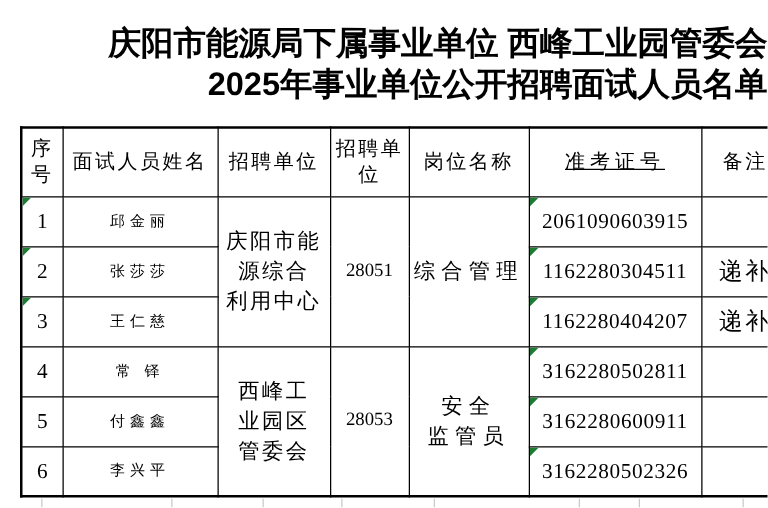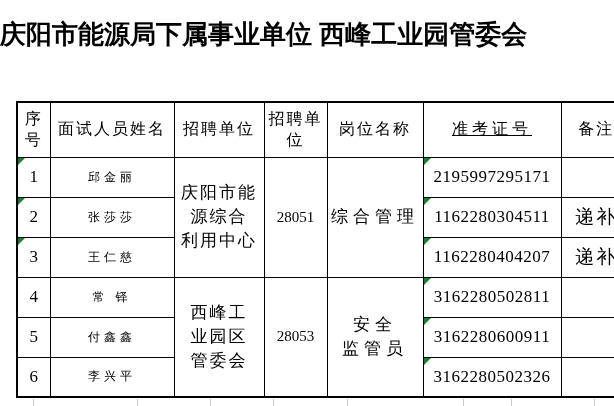--- a/index.html
+++ b/index.html
@@ -10,21 +10,21 @@
     background: #ffffff;
     overflow: hidden;
     font-family: "Liberation Serif", "DejaVu Serif", serif;
     color: #000;
   }
   .title {
     position: absolute;
     top: 18px;
     left: 0;
     width: 614px;
-    text-align: left;
+    text-align: right;
     font-family: "Liberation Sans", "DejaVu Sans", sans-serif;
     font-weight: bold;
     font-size: 26px;
     line-height: 33px;
     color: #000;
     white-space: nowrap;
   }
   table.roster {
     position: absolute;
     top: 101px;
@@ -74,20 +74,21 @@
     background: #c9c9c9;
   }
 </style>
 </head>
 <body>
 
 <div class="page">
 
   <div class="title">
     <div>庆阳市能源局下属事业单位 西峰工业园管委会</div>
+    <div>2025年事业单位公开招聘面试人员名单</div>
   </div>
 
   <table class="roster">
     <colgroup>
       <col style="width:33px">
         <col style="width:124px">
         <col style="width:90px">
       <col style="width:63px">
         <col style="width:96px">
         <col style="width:138px">
@@ -106,21 +107,21 @@
     </thead>
     <tbody>
       <tr>
         <td class="no tri">1</td>
         <td class="name">邱金丽</td>
         <td class="unit" rowspan="3">庆阳市能
 源综合
 利用中心</td>
         <td class="code" rowspan="3">28051</td>
         <td class="pos" rowspan="3">综合管理</td>
-        <td class="ticket tri">2195997295171</td>
+        <td class="ticket tri">2061090603915</td>
         <td class="note"></td>
       </tr>
       <tr>
         <td class="no tri">2</td>
         <td class="name">张莎莎</td>
         <td class="ticket tri">1162280304511</td>
         <td class="note">递补</td>
       </tr>
       <tr>
         <td class="no tri">3</td>

